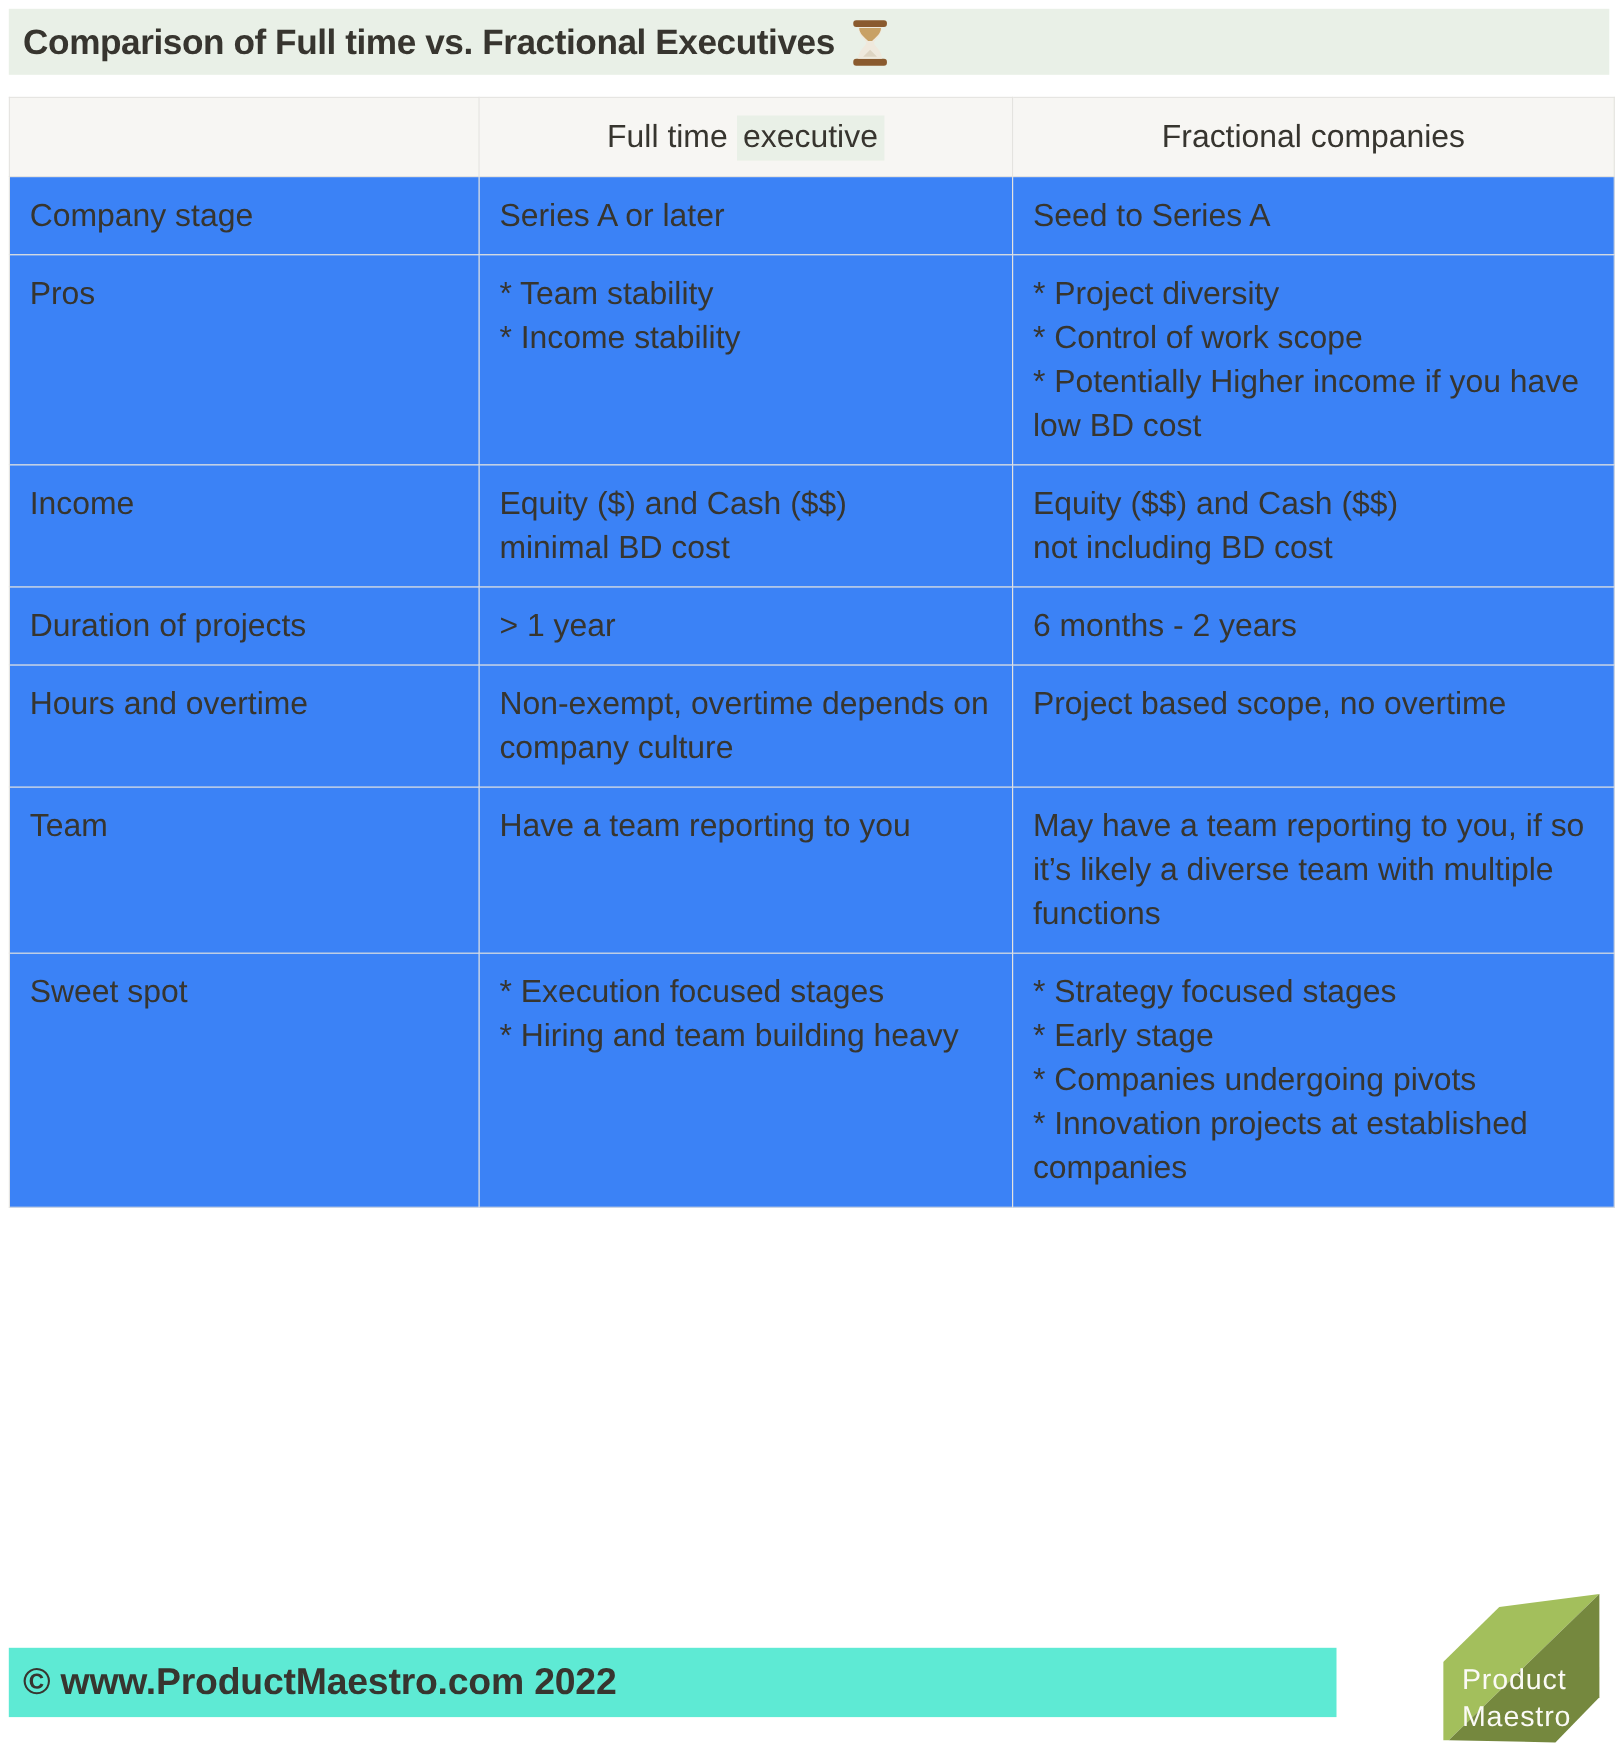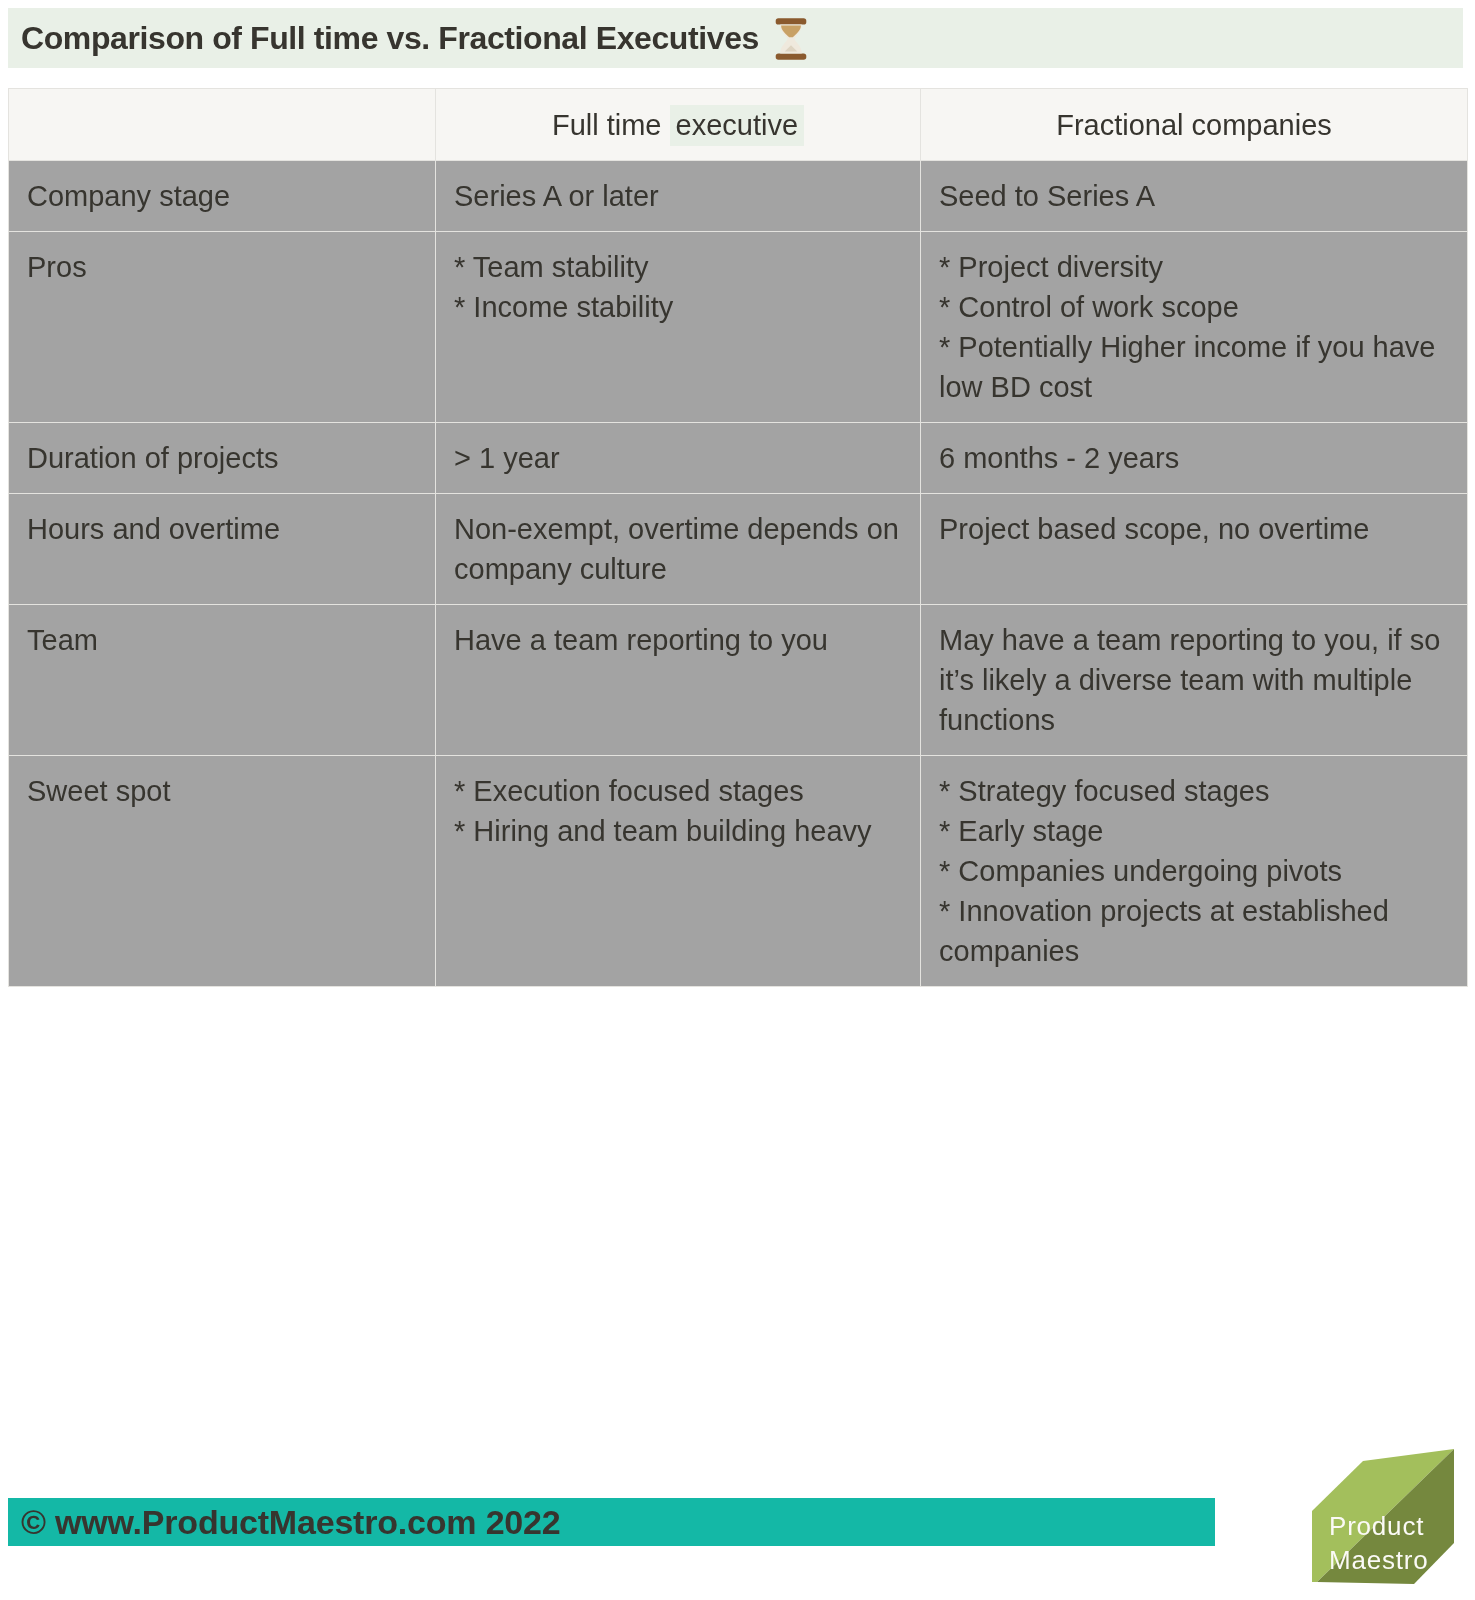--- a/index.html
+++ b/index.html
@@ -23,26 +23,26 @@
     border-collapse:collapse; table-layout:fixed;
     font-size:29px; line-height:40px;
   }
   col.c1{ width:427px; } col.c2{ width:485px; } col.c3{ width:547px; }
   .compare th, .compare td { border:1px solid #e4e3df; box-sizing:border-box; }
   .compare thead th {
     background:#f7f6f3; height:72px; font-weight:400; text-align:center;
     vertical-align:middle; padding:0 18px; font-size:29px;
   }
   .hl { background:#e9f0e7; padding:4px 6px 5px 6px; }
-  .compare td { padding:15px 18px; vertical-align:top; background:#a3a3a3; }
+  .compare td { padding:15px 18px; vertical-align:top; background:#3b82f6; }
   .cell-line { min-height:40px; }
 
   .footer-bar {
-    position:absolute; left:8px; top:1498px; width:1207px; height:48px;
-    background:#14b8a6; display:flex; align-items:center; box-sizing:border-box;
+    position:absolute; left:8px; top:1498px; width:1207px; height:63px;
+    background:#5eead4; display:flex; align-items:center; box-sizing:border-box;
   }
   .footer-bar .copyright {
     margin-left:13px; font-size:34px; font-weight:700; letter-spacing:-0.2px;
   }
 
   .logo { position:absolute; left:1312px; top:1443px; width:148px; height:145px; }
   .logo text {
     font-size:26px; fill:#fbfaf6; font-weight:500; letter-spacing:0.8px;
     font-family:"Liberation Sans", sans-serif;
   }
@@ -99,20 +99,33 @@
             <div class="cell-line">* Income stability</div>
           </td>
           <td>
             <div class="cell-line">* Project diversity</div>
             <div class="cell-line">* Control of work scope</div>
             <div class="cell-line">* Potentially Higher income if you have low BD cost</div>
           </td>
         </tr>
         <tr>
           <td>
+            <div class="cell-line">Income</div>
+          </td>
+          <td>
+            <div class="cell-line">Equity ($) and Cash ($$)</div>
+            <div class="cell-line">minimal BD cost</div>
+          </td>
+          <td>
+            <div class="cell-line">Equity ($$) and Cash ($$)</div>
+            <div class="cell-line">not including BD cost</div>
+          </td>
+        </tr>
+        <tr>
+          <td>
             <div class="cell-line">Duration of projects</div>
           </td>
           <td>
             <div class="cell-line">&gt; 1 year</div>
           </td>
           <td>
             <div class="cell-line">6 months - 2 years</div>
           </td>
         </tr>
         <tr>

